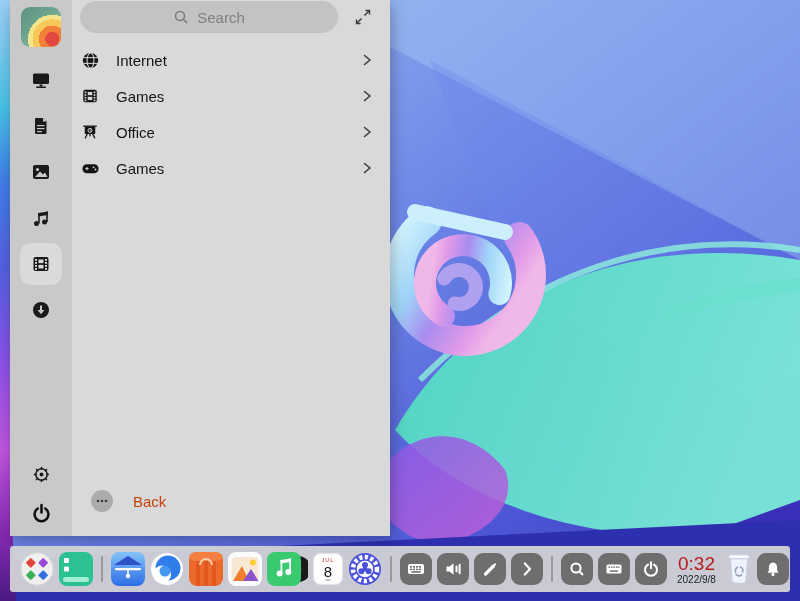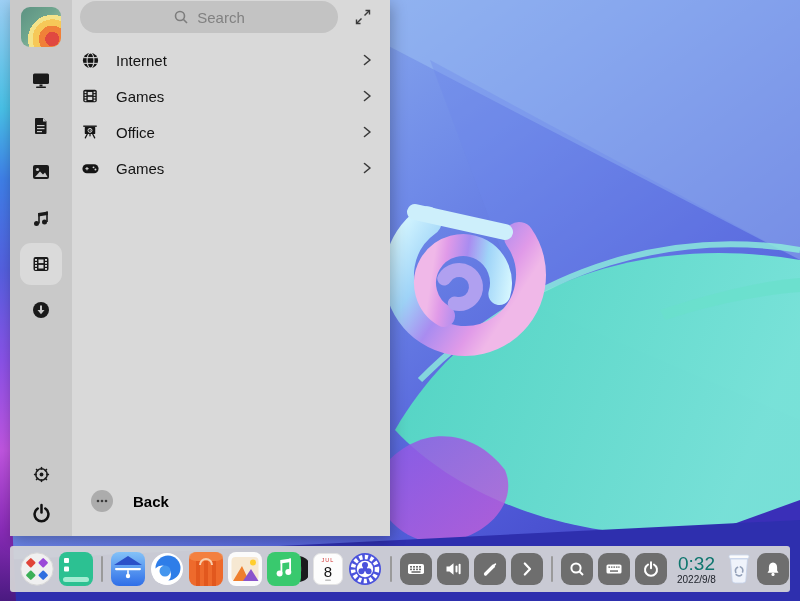--- a/index.html
+++ b/index.html
@@ -30,34 +30,34 @@
   .expand-btn{margin-left:auto;margin-right:6px;width:26px;height:26px;background:transparent;
     border:none;display:flex;align-items:center;justify-content:center;padding:0;cursor:pointer;}
   .cat-list{margin-top:0;}
   .cat-row{height:36px;display:flex;align-items:center;padding:0 16px 0 8px;cursor:pointer;}
   .cat-icon{width:20px;height:20px;display:flex;align-items:center;justify-content:center;flex:none;}
   .cat-label{margin-left:16px;font-size:15px;color:#141414;}
   .chev{margin-left:auto;width:14px;height:14px;display:flex;}
   .back-row{position:absolute;left:19px;bottom:24px;display:flex;align-items:center;cursor:pointer;}
   .back-circle{width:22px;height:22px;border-radius:50%;background:#acacac;display:flex;
     align-items:center;justify-content:center;flex:none;}
-  .back-label{margin-left:20px;font-size:15px;color:#000000;font-weight:bold;}
+  .back-label{margin-left:20px;font-size:15px;color:#c2410c;}
 
   
   .taskbar{position:absolute;left:10px;top:546px;width:780px;height:46px;box-sizing:border-box;
     background:rgba(211,213,215,.94);border-radius:3px;display:flex;align-items:center;
     padding:0 8px 0 10px;gap:5px;}
   .dock-btn{border:none;background:transparent;padding:0;display:flex;align-items:center;
     justify-content:center;cursor:pointer;flex:none;position:relative;}
   .sep{width:2px;height:26px;background:#9a9a9a;border-radius:1px;margin:0 3px;flex:none;}
   .tray-btn{width:32px;height:32px;border-radius:9px;background:#6e6e6e;border:none;padding:0;
     display:flex;align-items:center;justify-content:center;cursor:pointer;flex:none;}
   .clock{display:flex;flex-direction:column;align-items:center;justify-content:center;
     margin:0 5px;cursor:default;flex:none;}
-  .clock-time{font-size:19px;line-height:20px;color:#0f766e;}
+  .clock-time{font-size:19px;line-height:20px;color:#b91c1c;}
   .clock-date{font-size:10px;line-height:11px;color:#20242c;}
   .trash-btn{border:none;background:transparent;padding:0;display:flex;cursor:pointer;flex:none;}
   svg text{font-family:"Liberation Sans", sans-serif;}
 </style>
 </head>
 <body>
 
 <div class="screen">
 
   <svg class="wallpaper" viewBox="0 0 800 601" preserveAspectRatio="none">

